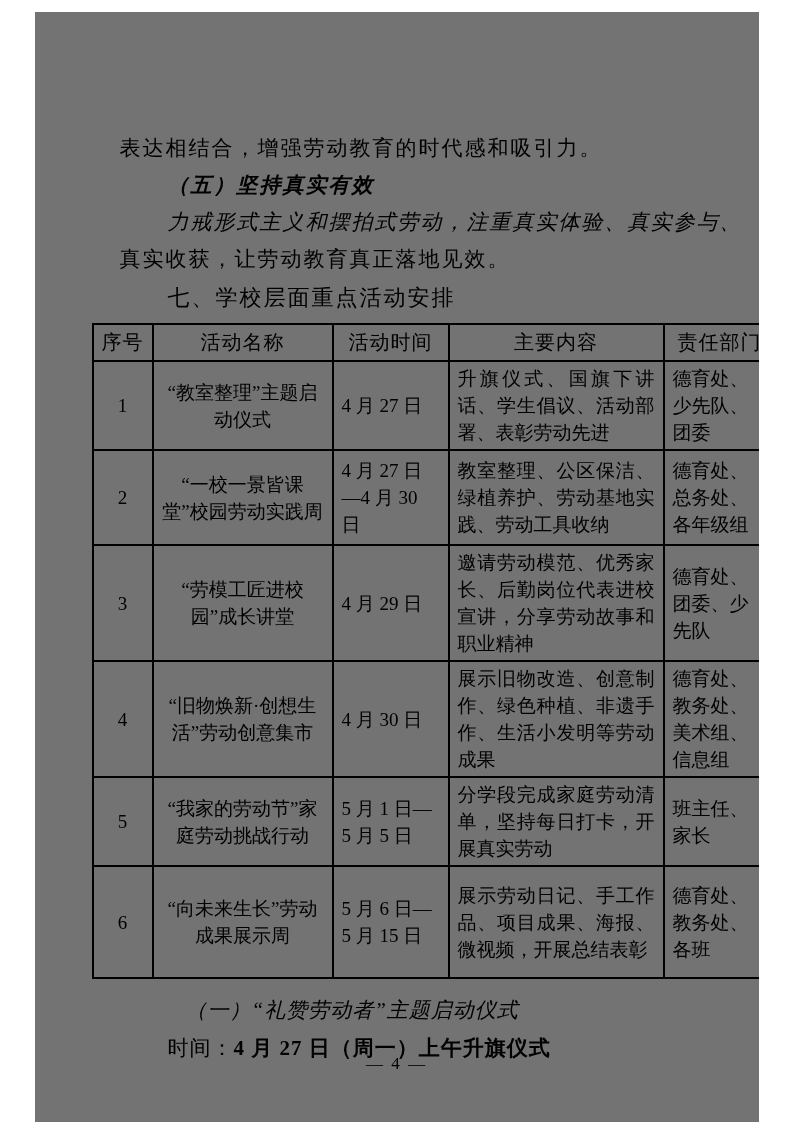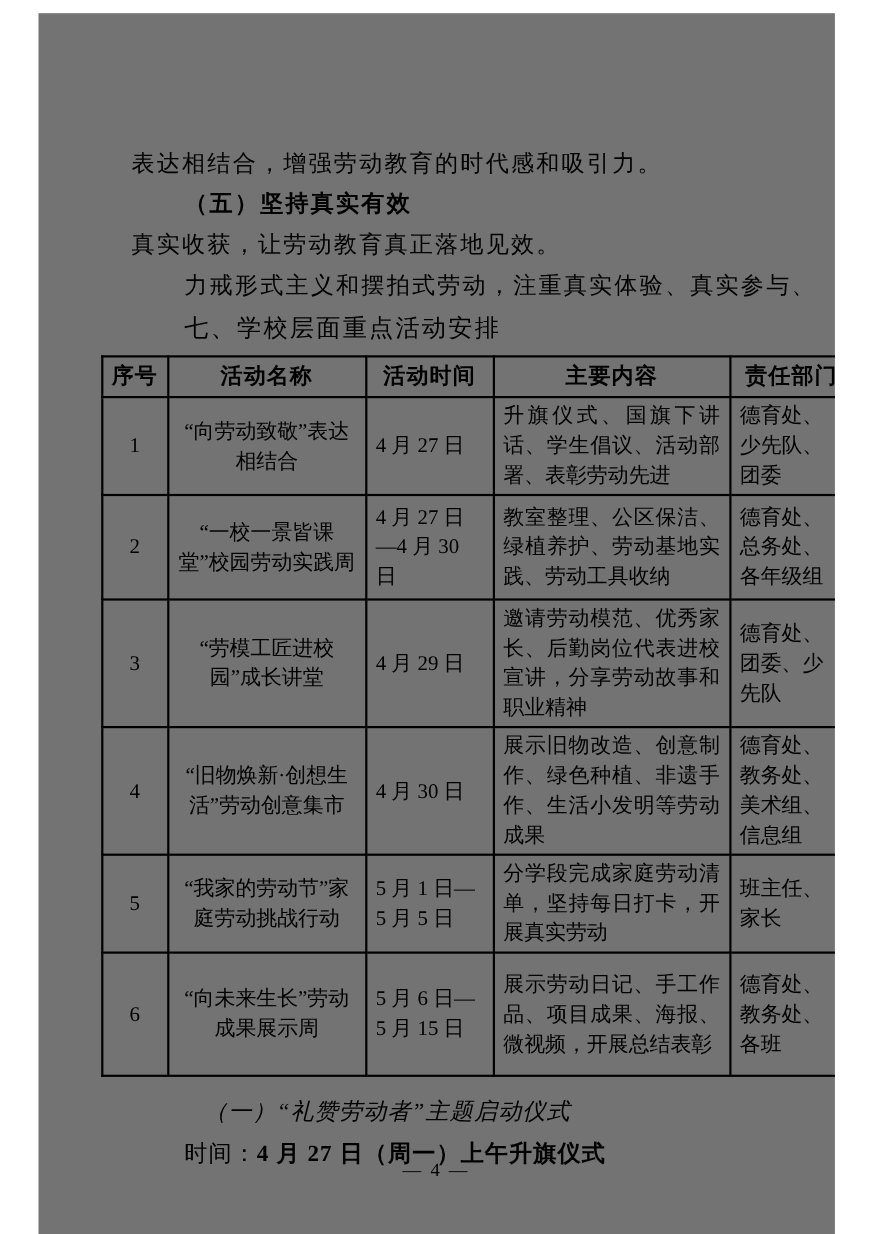--- a/index.html
+++ b/index.html
@@ -7,37 +7,37 @@
   .page {
     width:724px; height:1122px; background:#737373; color:#000;
     font-family:"Liberation Serif","DejaVu Serif",serif;
     position:relative; overflow:hidden; margin:12px auto;
   }
   .content { padding:118px 83px 0 85px; }
   .line {
     font-size:21px; line-height:37px; letter-spacing:2px;
     white-space:nowrap;
   }
-  .indent2 { text-indent:48px; }
+  .indent2 { text-indent:48px;font-style:italic; }
   .bold { font-weight:bold; }
   .section-heading {
     font-family:"Liberation Sans","DejaVu Sans",sans-serif;
     font-weight:normal; font-size:22px; line-height:40px;
     letter-spacing:2px; text-indent:48px; white-space:nowrap;
   }
   table.activity {
     border-collapse:collapse; table-layout:fixed;
     width:683px; margin-left:-28px; margin-top:5px;
   }
   table.activity th, table.activity td {
     border:2px solid #000; vertical-align:middle;
     font-size:19px; line-height:27px; padding:3px 8px;
   }
   table.activity th {
-    font-weight:bold; text-align:center; font-size:20px;
+    font-weight:normal; text-align:center; font-size:20px;
     height:37px; padding:2px 2px; letter-spacing:1px;
   }
   col.c-no   { width:60px; }
   col.c-name { width:180px; }
   col.c-time { width:116px; }
   col.c-cont { width:215px; }
   col.c-dept { width:112px; }
   td.cell-no      { text-align:center; }
   td.cell-name    { text-align:center; padding:3px 5px; }
   td.cell-time    { text-align:left; padding-left:10px; padding-right:4px;border-radius:19px; }
@@ -65,23 +65,23 @@
 </head>
 <body>
 
 <div class="page">
   <div class="content">
 
     <div class="line">表达相结合，增强劳动教育的时代感和吸引力。</div>
 
     <div class="line indent2 bold">（五）坚持真实有效</div>
 
+    <div class="line indent2">力戒形式主义和摆拍式劳动，注重真实体验、真实参与、</div>
+
     <div class="line">真实收获，让劳动教育真正落地见效。</div>
-
-    <div class="line indent2">力戒形式主义和摆拍式劳动，注重真实体验、真实参与、</div>
 
     <div class="section-heading">七、学校层面重点活动安排</div>
 
     <table class="activity">
       <colgroup>
         <col class="c-no">
           <col class="c-name">
           <col class="c-time">
           <col class="c-cont">
           <col class="c-dept">
@@ -91,21 +91,21 @@
           <th>序号</th>
           <th>活动名称</th>
           <th>活动时间</th>
           <th>主要内容</th>
           <th>责任部门</th>
         </tr>
       </thead>
       <tbody>
           <tr>
             <td class="cell-no">1</td>
-            <td class="cell-name">“向劳动致敬”表达相结合</td>
+            <td class="cell-name">“教室整理”主题启动仪式</td>
             <td class="cell-time">4 月 27 日</td>
             <td class="cell-content">升旗仪式、国旗下讲话、学生倡议、活动部署、表彰劳动先进</td>
             <td class="cell-dept">德育处、少先队、团委</td>
           </tr>
           <tr>
             <td class="cell-no">2</td>
             <td class="cell-name">“一校一景皆课堂”校园劳动实践周</td>
             <td class="cell-time">4 月 27 日—4 月 30 日</td>
             <td class="cell-content">教室整理、公区保洁、绿植养护、劳动基地实践、劳动工具收纳</td>
             <td class="cell-dept">德育处、总务处、各年级组</td>

